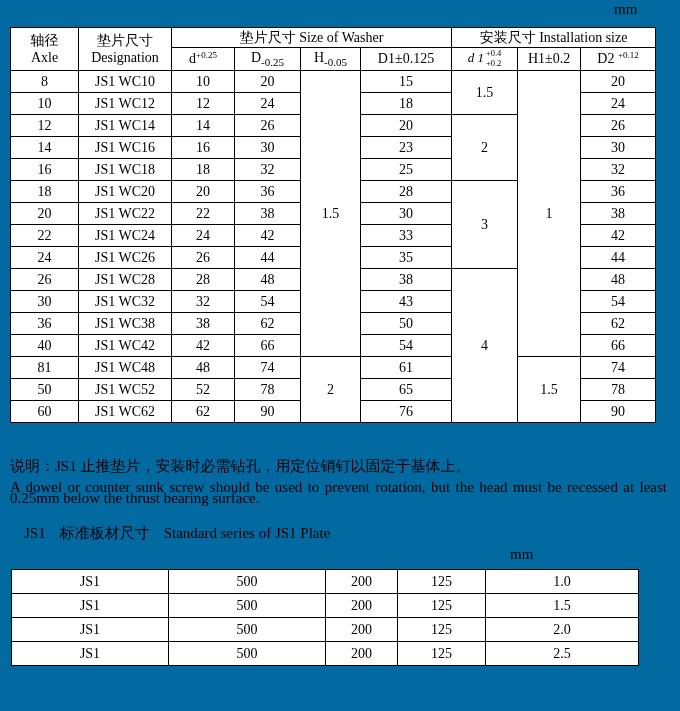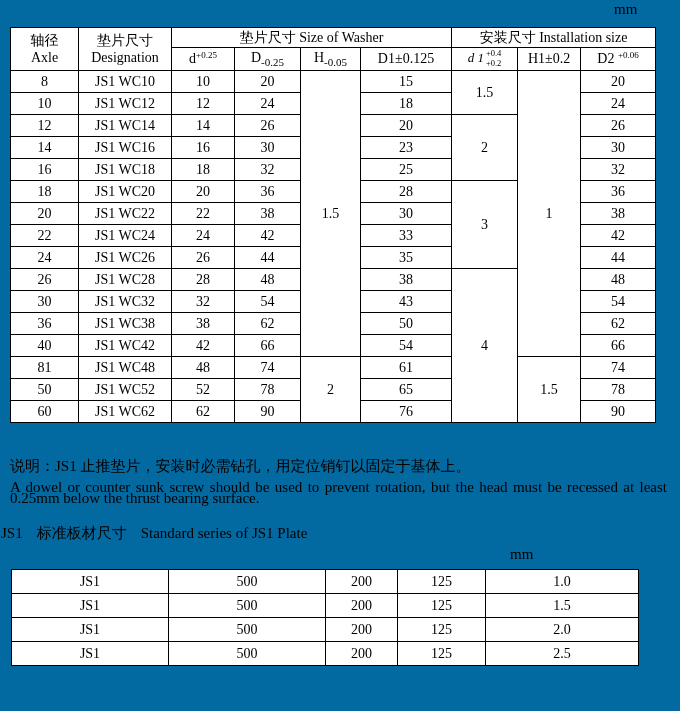--- a/index.html
+++ b/index.html
@@ -21,21 +21,21 @@
   .sup{font-size:9px;vertical-align:5px;letter-spacing:0;}
   .sub{font-size:11px;vertical-align:-4px;margin-top:15px;}
   .stack{display:inline-flex;flex-direction:column;font-size:8.5px;line-height:1.15;
          vertical-align:middle;margin-left:2px;text-align:left;}
   .ital{font-style:italic;}
   .small-head{font-size:13px;}
   .note{position:absolute;left:10px;font-size:15px;white-space:nowrap;}
   #note-zh{top:457px;}
   #note-en1{top:467px;width:657px;white-space:normal;text-align:justify;text-align-last:justify;margin-top:12px;}
   #note-en2{top:490px;}
-  #plate-title{position:absolute;left:1px;top:524px;font-size:15px;}
+  #plate-title{position:absolute;left:24px;top:524px;font-size:15px;}
   #plate-title span{margin-right:14px;}
 </style>
 </head>
 <body>
 
 <div class="page">
 
   <div id="unit-top" class="unit-label">mm</div>
 
   <table id="washer-table">
@@ -81,21 +81,21 @@
       </th>
       <th>D1±0.125</th>
       <th class="small-head">
         <span class="ital">d 1</span><span class="stack">
               <span>+0.4</span>
               <span>+0.2</span>
             </span>
       </th>
       <th>H1±0.2</th>
       <th>
-        <span>D2</span> <span class="sup">+0.06</span>
+        <span>D2</span> <span class="sup">+0.12</span>
       </th>
     </tr>
 
     <tr>
       <td>8</td>
       <td>JS1 WC10</td>
       <td>10</td>
       <td>20</td>
       <td rowspan="13">1.5</td>
       <td>15</td>

